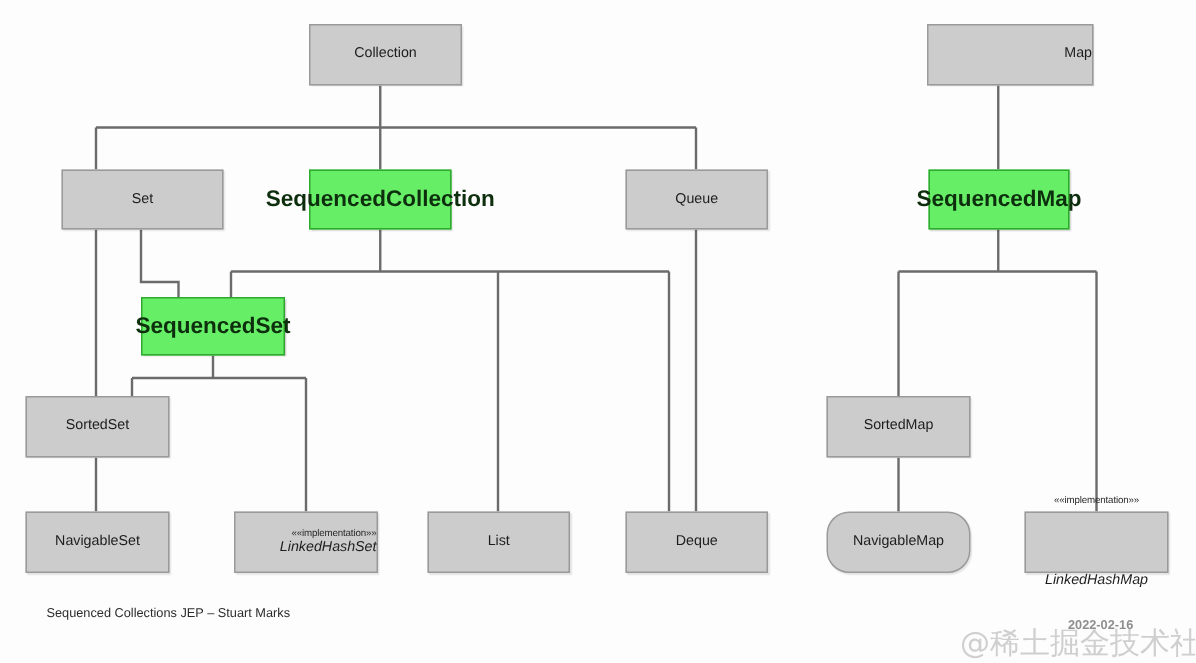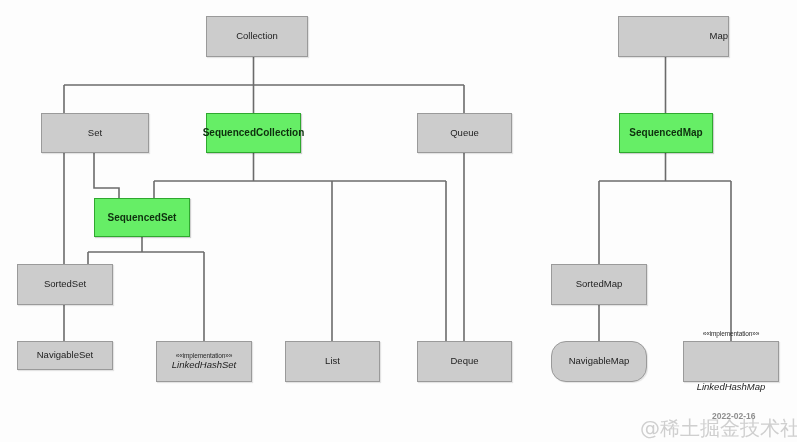--- a/index.html
+++ b/index.html
@@ -38,21 +38,21 @@
     background: #cccccc;
     border: 1px solid #9a9a9a;
     color: #1d1d1d;
     font-size: 9.5px;
     box-shadow: 1px 1px 1px rgba(0,0,0,0.10);
   }
   .node.green {
     background: #66ee66;
     border: 1.5px solid #2fa82f;
     color: #0e2f0e;
-    font-size: 10px;
+    font-size: 15px;
     font-weight: bold;
     box-shadow: 1px 1px 1px rgba(0,0,0,0.18);
   }
   .node-label {
     display: block;
     white-space: nowrap;
   }
   .stereotype {
     display: block;
     font-size: 6.5px;
@@ -161,24 +161,24 @@
       </div>
       <div class="node gray" style="left: 417px; top: 113px; width: 95px; height: 40px;">
         <span class="node-label">Queue</span>
       </div>
       <div class="node green" style="left: 94px; top: 198px; width: 96px; height: 39px;">
         <span class="node-label">SequencedSet</span>
       </div>
       <div class="node gray" style="left: 17px; top: 264px; width: 96px; height: 41px;">
         <span class="node-label">SortedSet</span>
       </div>
-      <div class="node gray" style="left: 17px; top: 341px; width: 96px; height: 29px;">
+      <div class="node gray" style="left: 17px; top: 341px; width: 96px; height: 41px;">
         <span class="node-label">NavigableSet</span>
       </div>
-      <div class="node gray" style="left: 156px; top: 341px; width: 96px; height: 41px;">
+      <div class="node gray" style="left: 156px; top: 341px; width: 96px; height: 41px; align-items: flex-end;">
         <span class="stereotype">««implementation»»</span>
         <span class="impl-name">LinkedHashSet</span>
       </div>
       <div class="node gray" style="left: 285px; top: 341px; width: 95px; height: 41px;">
         <span class="node-label">List</span>
       </div>
       <div class="node gray" style="left: 417px; top: 341px; width: 95px; height: 41px;">
         <span class="node-label">Deque</span>
       </div>
       <div class="node gray" style="left: 618px; top: 16px; width: 111px; height: 41px; align-items: flex-end;">
@@ -192,18 +192,19 @@
       </div>
       <div class="node gray" style="left: 551px; top: 341px; width: 96px; height: 41px; border-radius: 15px;">
         <span class="node-label">NavigableMap</span>
       </div>
       <div class="node gray" style="left: 683px; top: 341px; width: 96px; height: 41px; gap: 44px;">
         <span class="stereotype">««implementation»»</span>
         <span class="impl-name">LinkedHashMap</span>
       </div>
     </div>
 
+  <div id="footer-caption">Sequenced Collections JEP – Stuart Marks</div>
 
   <div id="watermark-text">@稀土掘金技术社区</div>
 
   <div id="watermark-date">2022-02-16</div>
 
 </div>
 
 </body></html>

